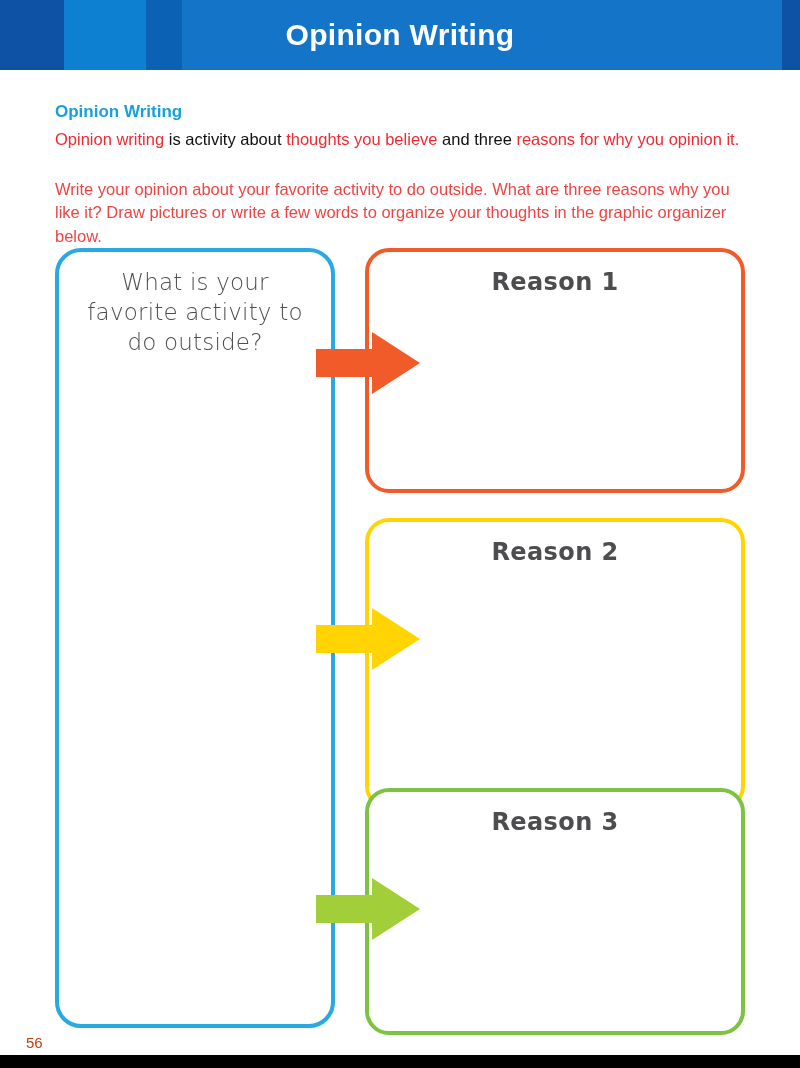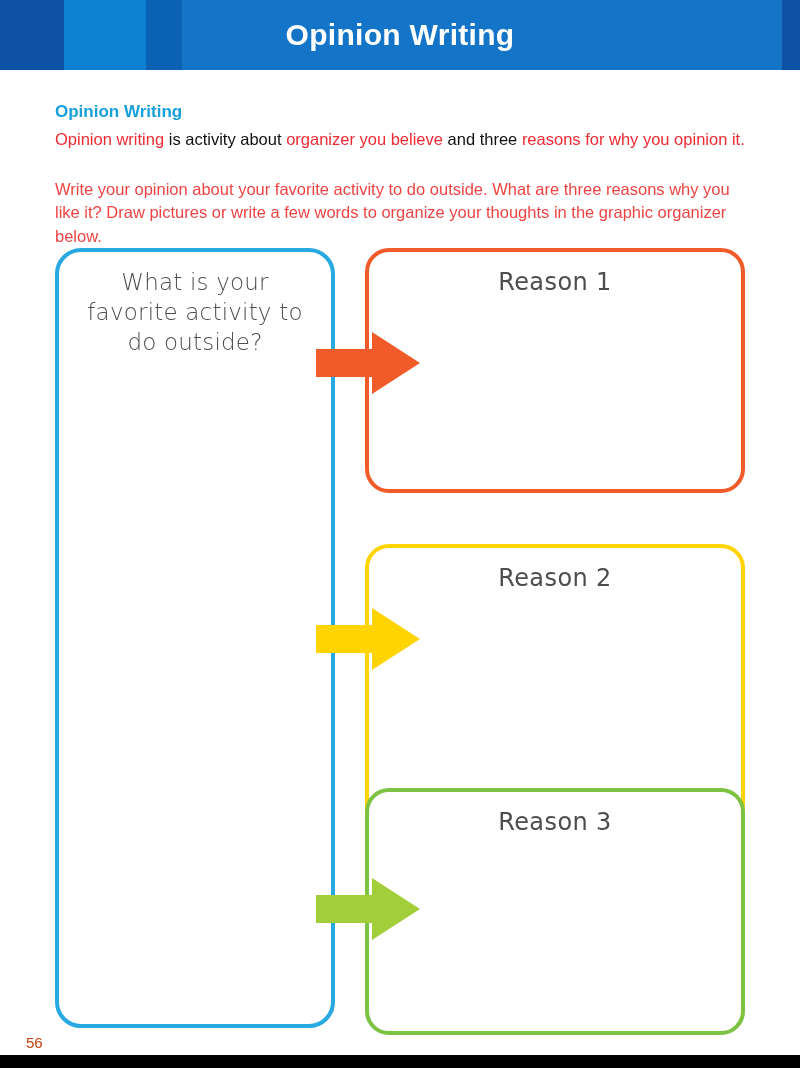--- a/index.html
+++ b/index.html
@@ -47,25 +47,25 @@
     margin:16px 20px 0; text-align:center;
     font-family:"DejaVu Sans", sans-serif; font-weight:300;
     font-size:23px; line-height:1.3; color:#4d4d4f; letter-spacing:0.2px;
   }
 
   .reason-box {
     position:absolute; left:365px; width:380px;
     border:4px solid #cccccc; border-radius:24px; background:#ffffff;
   }
   .reason-1 { top:248px; height:245px; }
-  .reason-2 { top:544px; height:292px; }
+  .reason-2 { top:518px; height:292px; }
   .reason-3 { top:788px; height:247px; }
   .reason-label {
     margin-top:16px; text-align:center;
-    font-family:"DejaVu Sans", sans-serif; font-weight:400;
+    font-family:"DejaVu Sans", sans-serif; font-weight:700;
     font-size:24px; color:#4d4d4f; letter-spacing:0.4px;
   }
 
   .arrow { position:absolute; left:316px; width:106px; height:66px; z-index:5; }
   .arrow-1 { top:330px; }
   .arrow-2 { top:606px; }
   .arrow-3 { top:876px; }
 
   
   .page-number {
@@ -82,21 +82,21 @@
   <div class="header">
     <div class="deco deco1"></div>
     <div class="deco deco2"></div>
     <div class="deco deco3"></div>
     <div class="deco deco-right"></div>
     <div class="header-title">Opinion Writing</div>
   </div>
 
   <div class="subheading">Opinion Writing</div>
 
-  <div class="intro"><span class="red">Opinion writing</span><span> is activity about </span><span class="red">organizer you believe</span><span> and three </span><span class="red">reasons for why you opinion it.</span></div>
+  <div class="intro"><span class="red">Opinion writing</span><span> is activity about </span><span class="red">thoughts you believe</span><span> and three </span><span class="red">reasons for why you opinion it.</span></div>
 
   <div class="instructions">Write your opinion about your favorite activity to do outside. What are three reasons why you like it? Draw pictures or write a few words to organize your thoughts in the graphic organizer below.</div>
 
   <div class="prompt-box" style="border-color: rgb(41, 169, 225);">
     <div class="prompt-text">What is your favorite activity to do outside?</div>
   </div>
 
   <div class="reason-box reason-1" style="border-color: rgb(241, 90, 41);">
     <div class="reason-label">Reason 1</div>
   </div>

